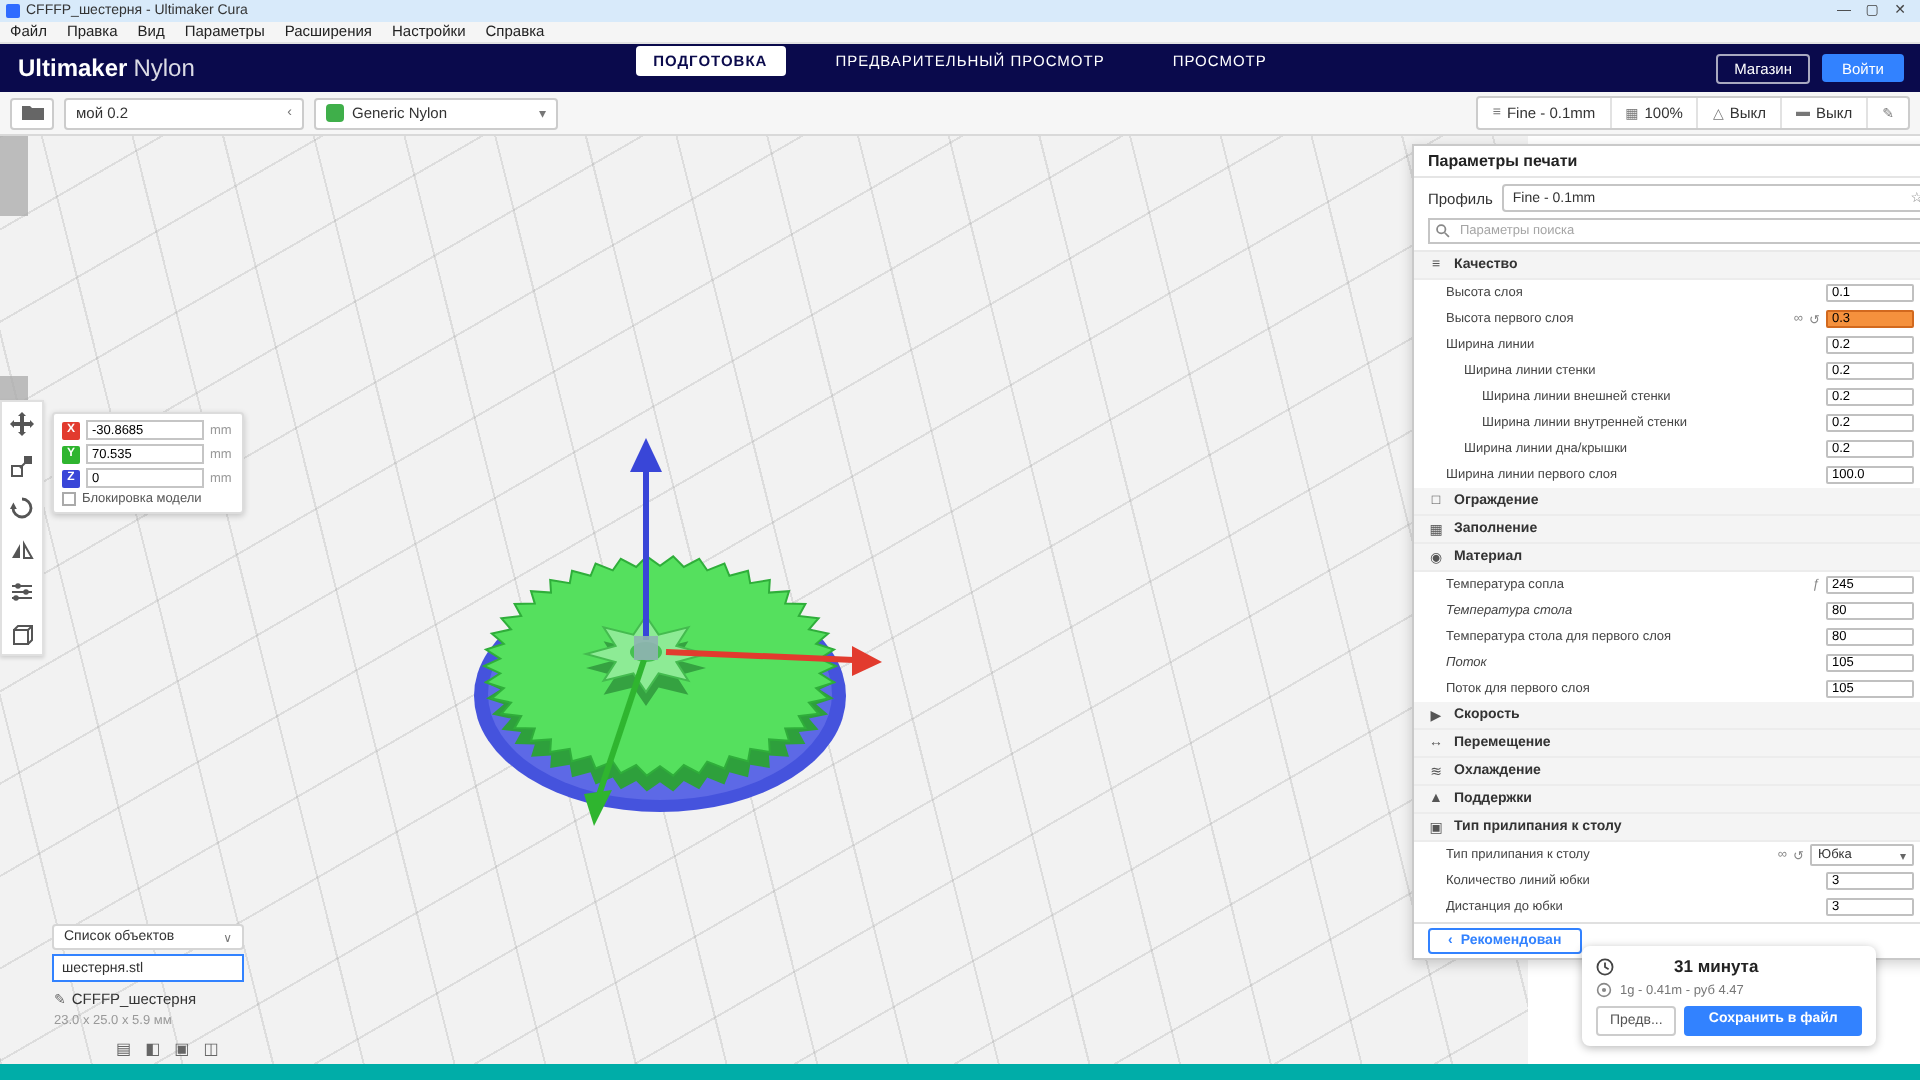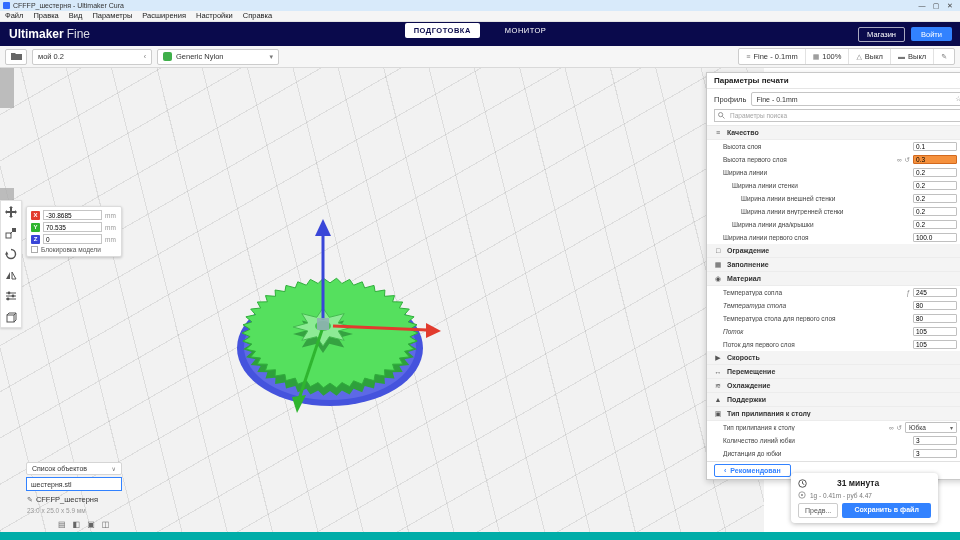--- a/index.html
+++ b/index.html
@@ -163,25 +163,26 @@
     <span class="menu-item">Правка</span>
     <span class="menu-item">Вид</span>
     <span class="menu-item">Параметры</span>
     <span class="menu-item">Расширения</span>
     <span class="menu-item">Настройки</span>
     <span class="menu-item">Справка</span>
   </div>
 
 <div id="appheader">
   <span class="brand">
-    <span class="b">Ultimaker</span><span class="l">Fine</span>
+    <span class="b">Ultimaker</span><span class="l">Nylon</span>
   </span>
   <div class="htabs">
       <div class="htab active">ПОДГОТОВКА</div>
-      <div class="htab">МОНИТОР</div>
+      <div class="htab">ПРЕДВАРИТЕЛЬНЫЙ ПРОСМОТР</div>
+      <div class="htab">ПРОСМОТР</div>
     </div>
   <div class="hdr-right">
     <span class="btn-market">Магазин</span>
     <span class="btn-signin">Войти</span>
   </div>
 </div>
 
 <div id="toolbar">
   <span class="tb-btn">
     <svg width="11" height="9" viewBox="0 0 11 9">

